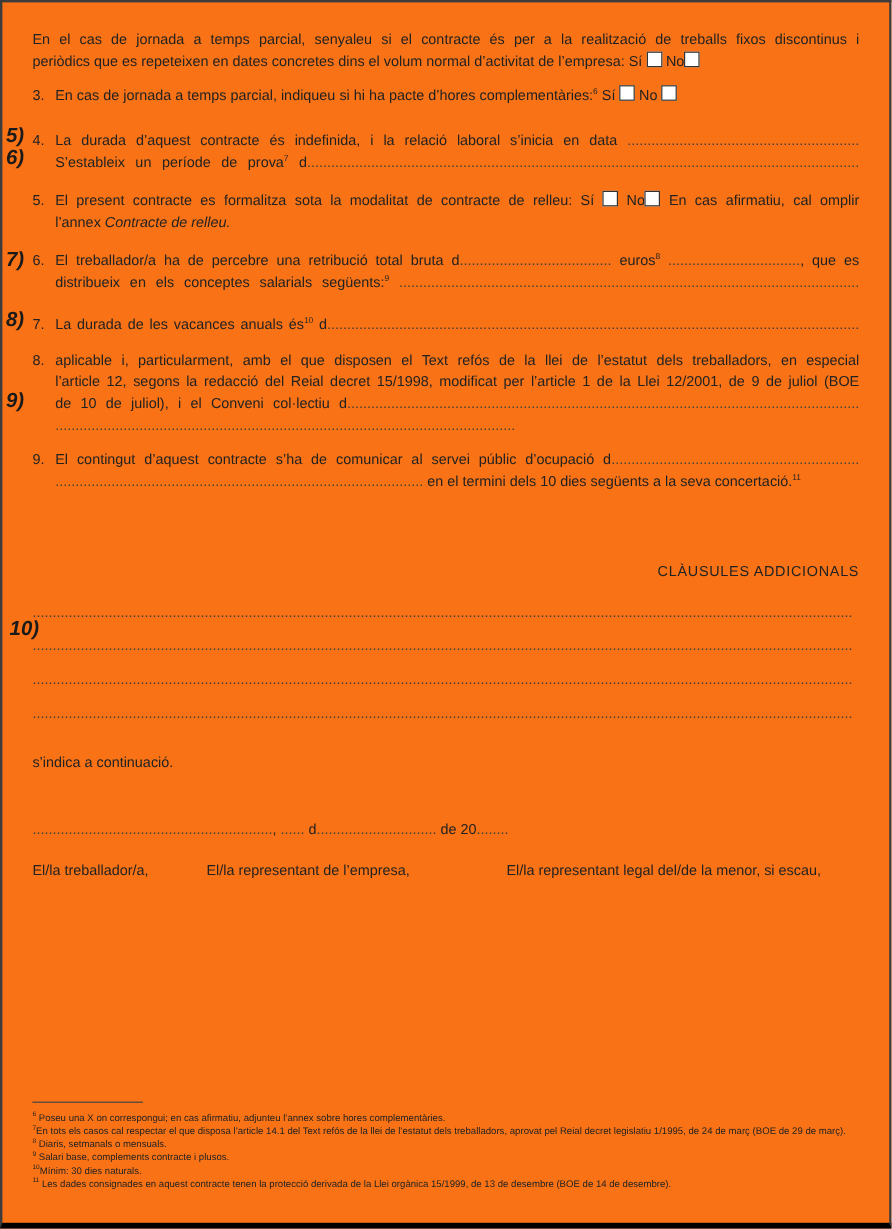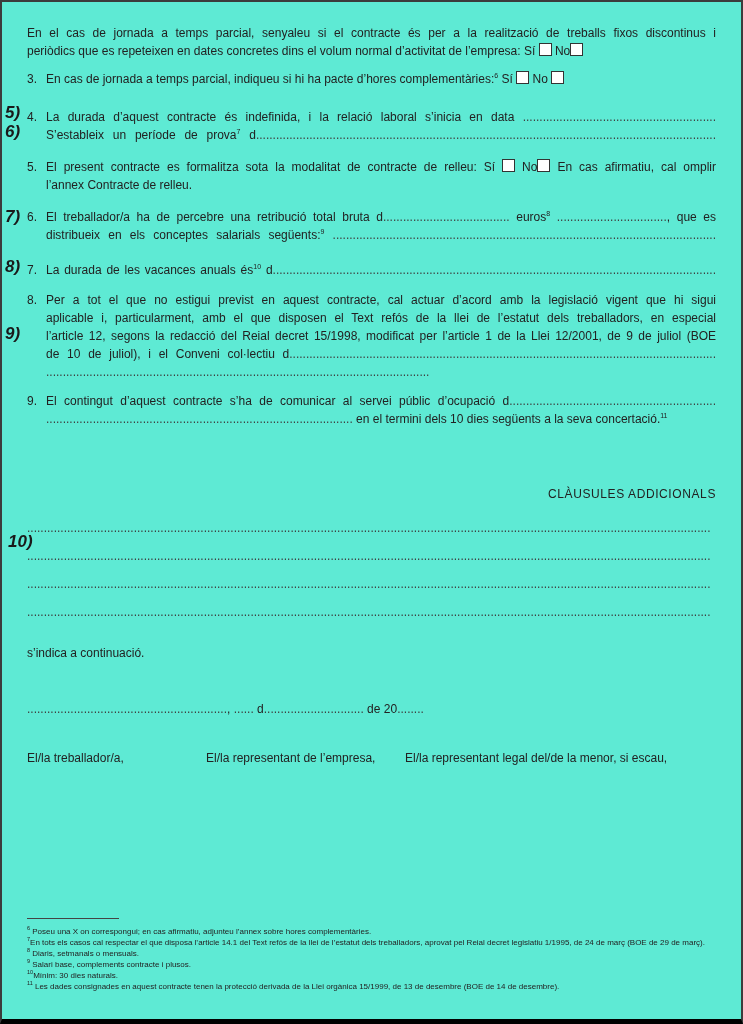--- a/index.html
+++ b/index.html
@@ -4,21 +4,21 @@
 <style>
   html,body{margin:0;padding:0;background:#fff;}
   body{font-family:"Liberation Sans","DejaVu Sans",sans-serif;color:#222;}
   .page{
     position:relative;
     width:743px;height:1024px;
     box-sizing:border-box;
     border:2px solid #3c3c3c;
     border-bottom:5px solid #000;
     padding:18px 25px 0 25px;
-    background:#5eead4;
+    background:#f97316;
     overflow:hidden;
     font-size:12px;line-height:18px;
   }
   .tline{min-height:18px;}
   .tline.just{text-align:justify;text-align-last:justify;}
   .clause{display:flex;position:relative;}
   .clause .num{flex:0 0 19px;}
   .clause .ctext{flex:1 1 auto;min-width:0;}
   .intro{margin-top:4px;}
   .mt-c3{margin-top:10px;}
@@ -31,36 +31,36 @@
   .mnote{
     position:absolute;left:-22px;width:30px;
     font-weight:700;font-style:italic;font-size:17px;line-height:18px;color:#1a1a1a;
   }
   .addl-title{margin-top:57px;text-align:right;letter-spacing:.6px;}
   .addl-lines{margin-top:16px;position:relative;}
   .addl-lines .tline{overflow:hidden;white-space:nowrap;}
   .addl-lines .tline + .tline{margin-top:10px;}
   .closing{margin-top:23px;}
   .dateline{margin-top:38px;}
-  .sigs{position:relative;margin-top:31px;height:18px;}
+  .sigs{position:relative;margin-top:16px;height:18px;}
   .sigs .sig{position:absolute;top:0;white-space:nowrap;}
   .sig-1{left:0;}
-  .sig-2{left:179px;}
-  .sig-3{left:378px;text-align:center;}
+  .sig-2{left:145px;}
+  .sig-3{left:395px;text-align:center;}
   .footnotes{position:absolute;left:25px;right:25px;top:916px;font-size:8px;line-height:11px;color:#222;}
   .fnrule{width:92px;border-top:1.5px solid #444;margin-bottom:7px;}
   .fnote{padding-left:8px;text-indent:-8px;}
   sup{font-size:7px;vertical-align:super;line-height:0;}
   .footnotes sup{font-size:5.5px;}
   .cbx{
     display:inline-block;width:11px;height:11px;
     border:1px solid #333;background:#fff;vertical-align:-1px;
   }
   .dots{color:#3d3d3d;word-break:break-all;}
-  .it{}
+  .it{font-style:italic;}
 </style>
 </head>
 <body>
 
 <div class="page">
 
   <div class="intro">
       <div class="tline just"><span>En el cas de jornada a temps parcial, senyaleu si el contracte és per a la realització de treballs fixos discontinus i</span></div>
       <div class="tline"><span>periòdics que es repeteixen en dates concretes dins el volum normal d’activitat de l’empresa:  Sí </span><span class="cbx"></span><span>  No</span><span class="cbx"></span></div>
     </div>
@@ -104,21 +104,20 @@
     <span class="num">7.</span>
     <div class="ctext">
         <div class="tline just"><span>La durada de les vacances anuals és</span><sup>10</sup><span> d</span><span class="dots">.....................................................................................................................................</span></div>
       </div>
   </div>
 
   <div class="clause mt-c8">
     <div class="mnote" style="top:34px">9)</div>
     <span class="num">8.</span>
     <div class="ctext">
-        <div class="tline just"><span>Per a tot el que no estigui previst en aquest contracte, cal actuar d’acord amb la legislació vigent que hi sigui</span></div>
         <div class="tline just"><span>aplicable i, particularment, amb el que disposen el Text refós de la llei de l’estatut dels treballadors, en especial</span></div>
         <div class="tline just"><span>l’article 12, segons la redacció del Reial decret 15/1998, modificat per l’article 1 de la Llei 12/2001, de 9 de juliol (BOE</span></div>
         <div class="tline just"><span>de 10 de juliol), i el Conveni col·lectiu d</span><span class="dots">................................................................................................................................</span></div>
         <div class="tline"><span class="dots">...................................................................................................................</span></div>
       </div>
   </div>
 
   <div class="clause mt-c9">
     <span class="num">9.</span>
     <div class="ctext">

